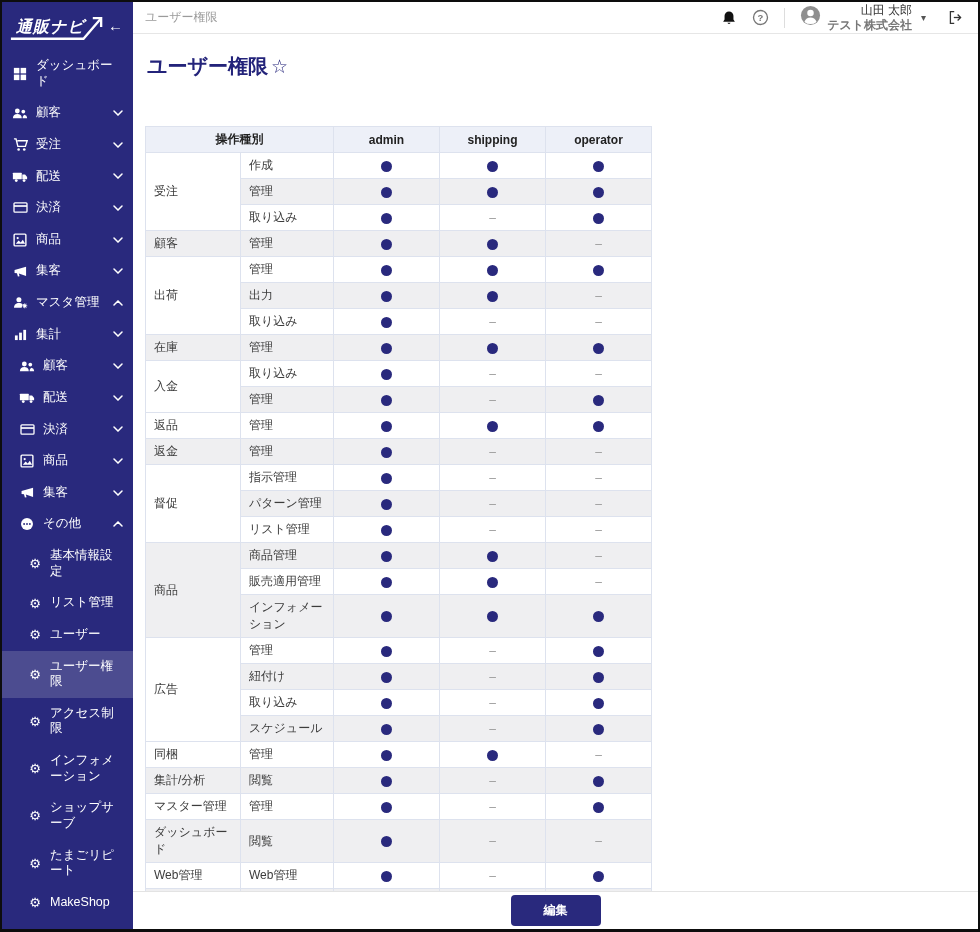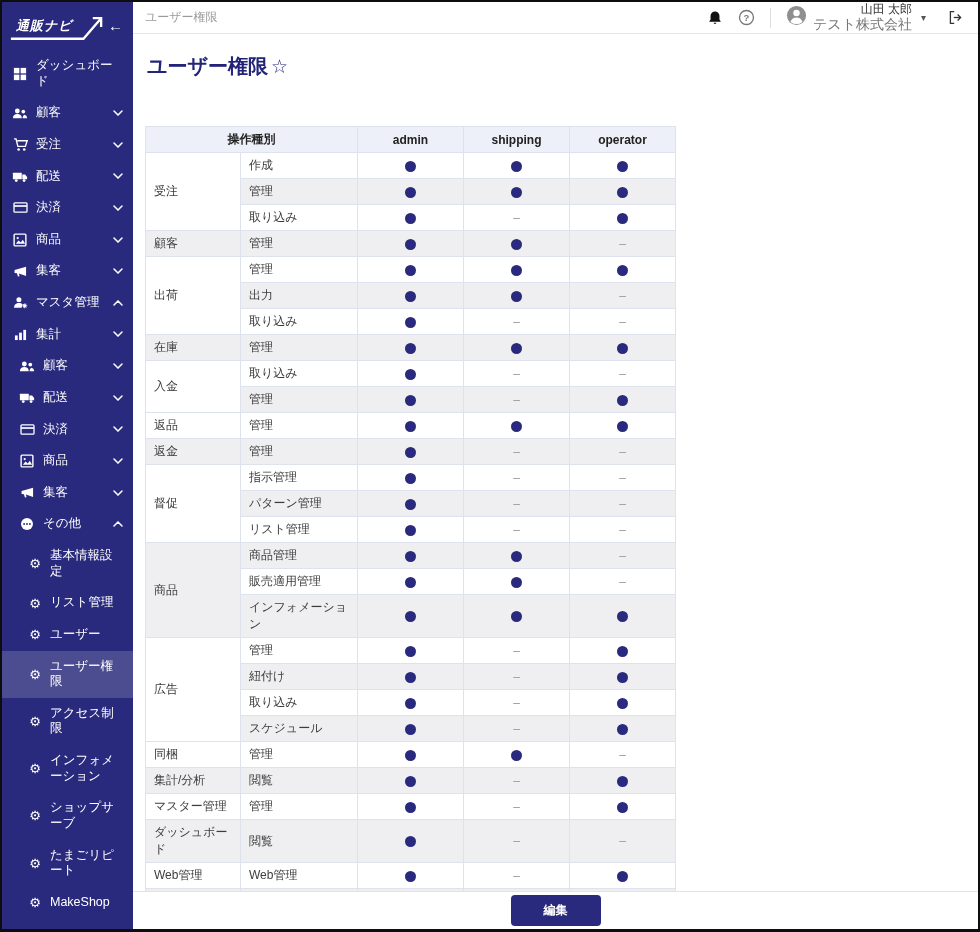--- a/index.html
+++ b/index.html
@@ -15,21 +15,21 @@
   }
   *{box-sizing:border-box;}
   body{margin:0;background:#cfcfcf;font-family:"Liberation Sans","DejaVu Sans",sans-serif;}
   .window{width:980px;height:932px;border:2px solid #0d0d0d;border-bottom-width:3px;display:flex;background:#fff;overflow:hidden;}
 
   
   .sidebar{flex:0 0 131px;width:131px;background:var(--sidebar-bg);color:#fff;display:flex;flex-direction:column;overflow:hidden;}
   .logo-row{display:flex;align-items:flex-start;padding:8px 6px 2px 4px;flex:0 0 44px;}
   .logo{position:relative;width:102px;height:36px;}
   .logo-swoosh{position:absolute;left:0;top:0;}
-  .logo-text{position:absolute;left:10px;top:7px;font-style:italic;font-weight:bold;font-size:13px;letter-spacing:1px;white-space:nowrap;}
+  .logo-text{position:absolute;left:10px;top:7px;font-style:italic;font-weight:bold;font-size:16px;letter-spacing:1px;white-space:nowrap;}
   .collapse-btn{margin-left:auto;margin-top:6px;font-size:15px;line-height:1;cursor:pointer;padding:2px 4px;}
   .nav{flex:1;overflow:hidden;padding-top:2px;}
   .nav-item{display:flex;align-items:center;gap:8px;padding:8px 10px;font-size:12.5px;cursor:pointer;line-height:1.25;}
   .nav-item .nav-icon{flex:0 0 16px;width:16px;display:flex;justify-content:center;align-items:center;}
   .nav-item.lvl2{padding-left:17px;}
   .nav-item.lvl3{padding-left:25px;gap:7px;}
   .nav-item.selected{background:var(--sidebar-selected-bg);}
   .nav-label{flex:1;}
   .chev{margin-left:auto;display:flex;align-items:center;padding-left:4px;}
   .gear-glyph{font-size:13px;line-height:1;}
@@ -37,34 +37,34 @@
   
   .main{flex:1;display:flex;flex-direction:column;min-width:0;background:#fff;}
   .topbar{flex:0 0 32px;height:32px;display:flex;align-items:center;padding:0 14px 0 12px;border-bottom:1px solid #e6e6e6;}
   .breadcrumb{color:#9b9b9b;font-size:12px;}
   .topbar-right{margin-left:auto;display:flex;align-items:center;gap:15px;}
   .icon-btn{display:flex;align-items:center;cursor:pointer;}
   .tb-divider{width:1px;height:20px;background:#ddd;}
   .user-menu{display:flex;align-items:center;gap:6px;cursor:pointer;}
   .user-texts{display:flex;flex-direction:column;line-height:1.2;text-align:right;}
   .user-name{font-size:12px;color:#333;}
-  .user-company{font-size:14px;color:#777;}
+  .user-company{font-size:12px;color:#777;font-weight:bold;}
   .caret{color:#555;font-size:10px;margin-left:3px;}
   .logout-btn{margin-left:6px;}
 
   .content{flex:1;overflow:hidden;padding:13px 14px 0 12px;}
   .page-title{margin:6px 0 0 2px;color:var(--title-color);font-size:20px;font-weight:bold;display:flex;align-items:center;gap:3px;}
   .title-star{font-size:19px;font-weight:normal;cursor:pointer;}
 
   table.perm-table{border-collapse:collapse;margin-top:46px;background:#fff;}
   .perm-table th,.perm-table td{border:1px solid var(--table-border);font-size:12px;}
   .perm-table thead th{background:var(--table-header-bg);padding:4px 6px;font-weight:bold;color:#222;}
   .perm-table td.cat{width:95px;padding:4px 8px;color:#3c3c3c;vertical-align:middle;background:#fff;}
   .perm-table td.cat.stripe{background:var(--stripe-bg);}
-  .perm-table td.act{width:117px;padding:4px 8px;color:#3c3c3c;}
+  .perm-table td.act{width:93px;padding:4px 8px;color:#3c3c3c;}
   .perm-table td.perm{width:106px;text-align:center;padding:3px;}
   .perm-table tbody tr{height:23px;}
   .perm-table tbody tr:nth-child(even){background:var(--stripe-bg);}
   .dot{display:inline-block;width:11px;height:11px;border-radius:50%;background:var(--dot-color);vertical-align:middle;}
   .dash{color:var(--dash-color);font-size:12px;}
 
   .footer{flex:0 0 38px;border-top:1px solid #e3e3e3;display:flex;align-items:center;justify-content:center;background:#fff;}
   .edit-btn{background:var(--accent);color:#fff;border:none;border-radius:4px;padding:7px 33px;font-size:12px;font-weight:bold;cursor:pointer;}
 </style>
 </head>

